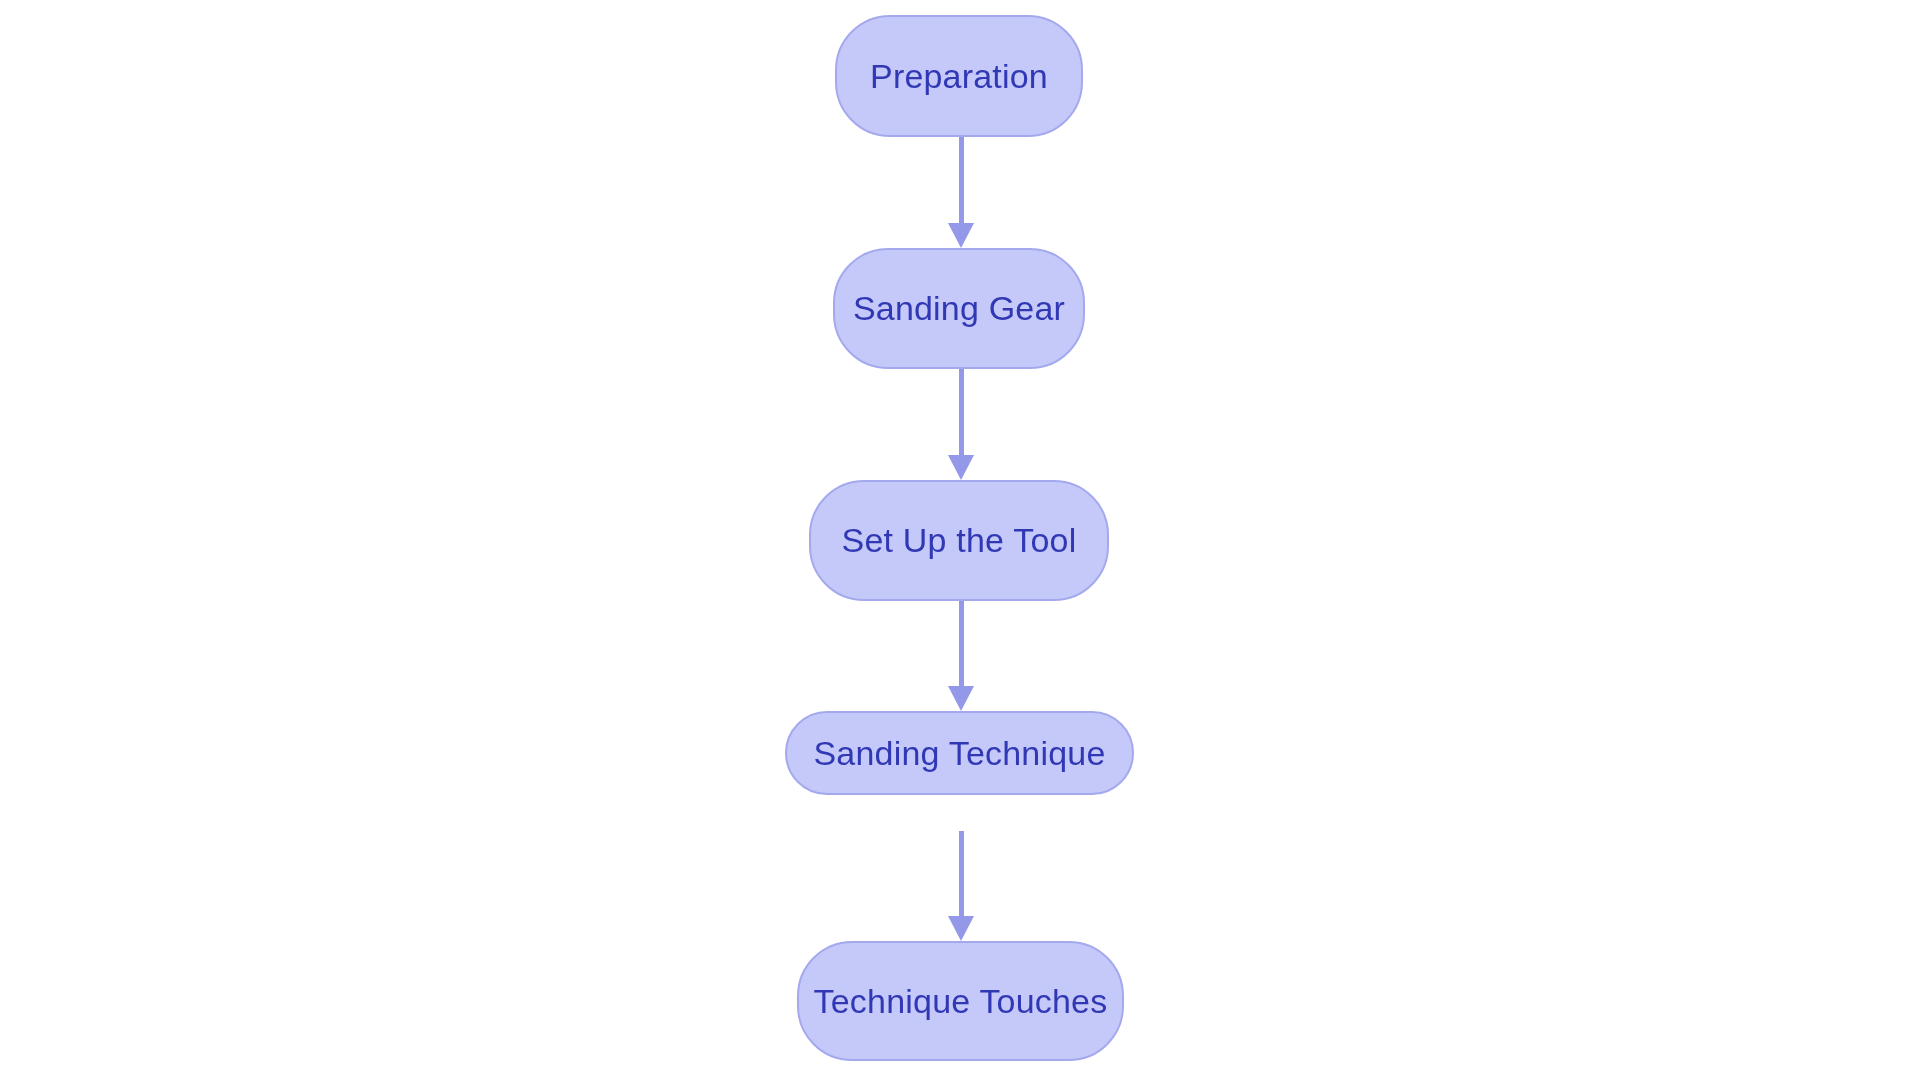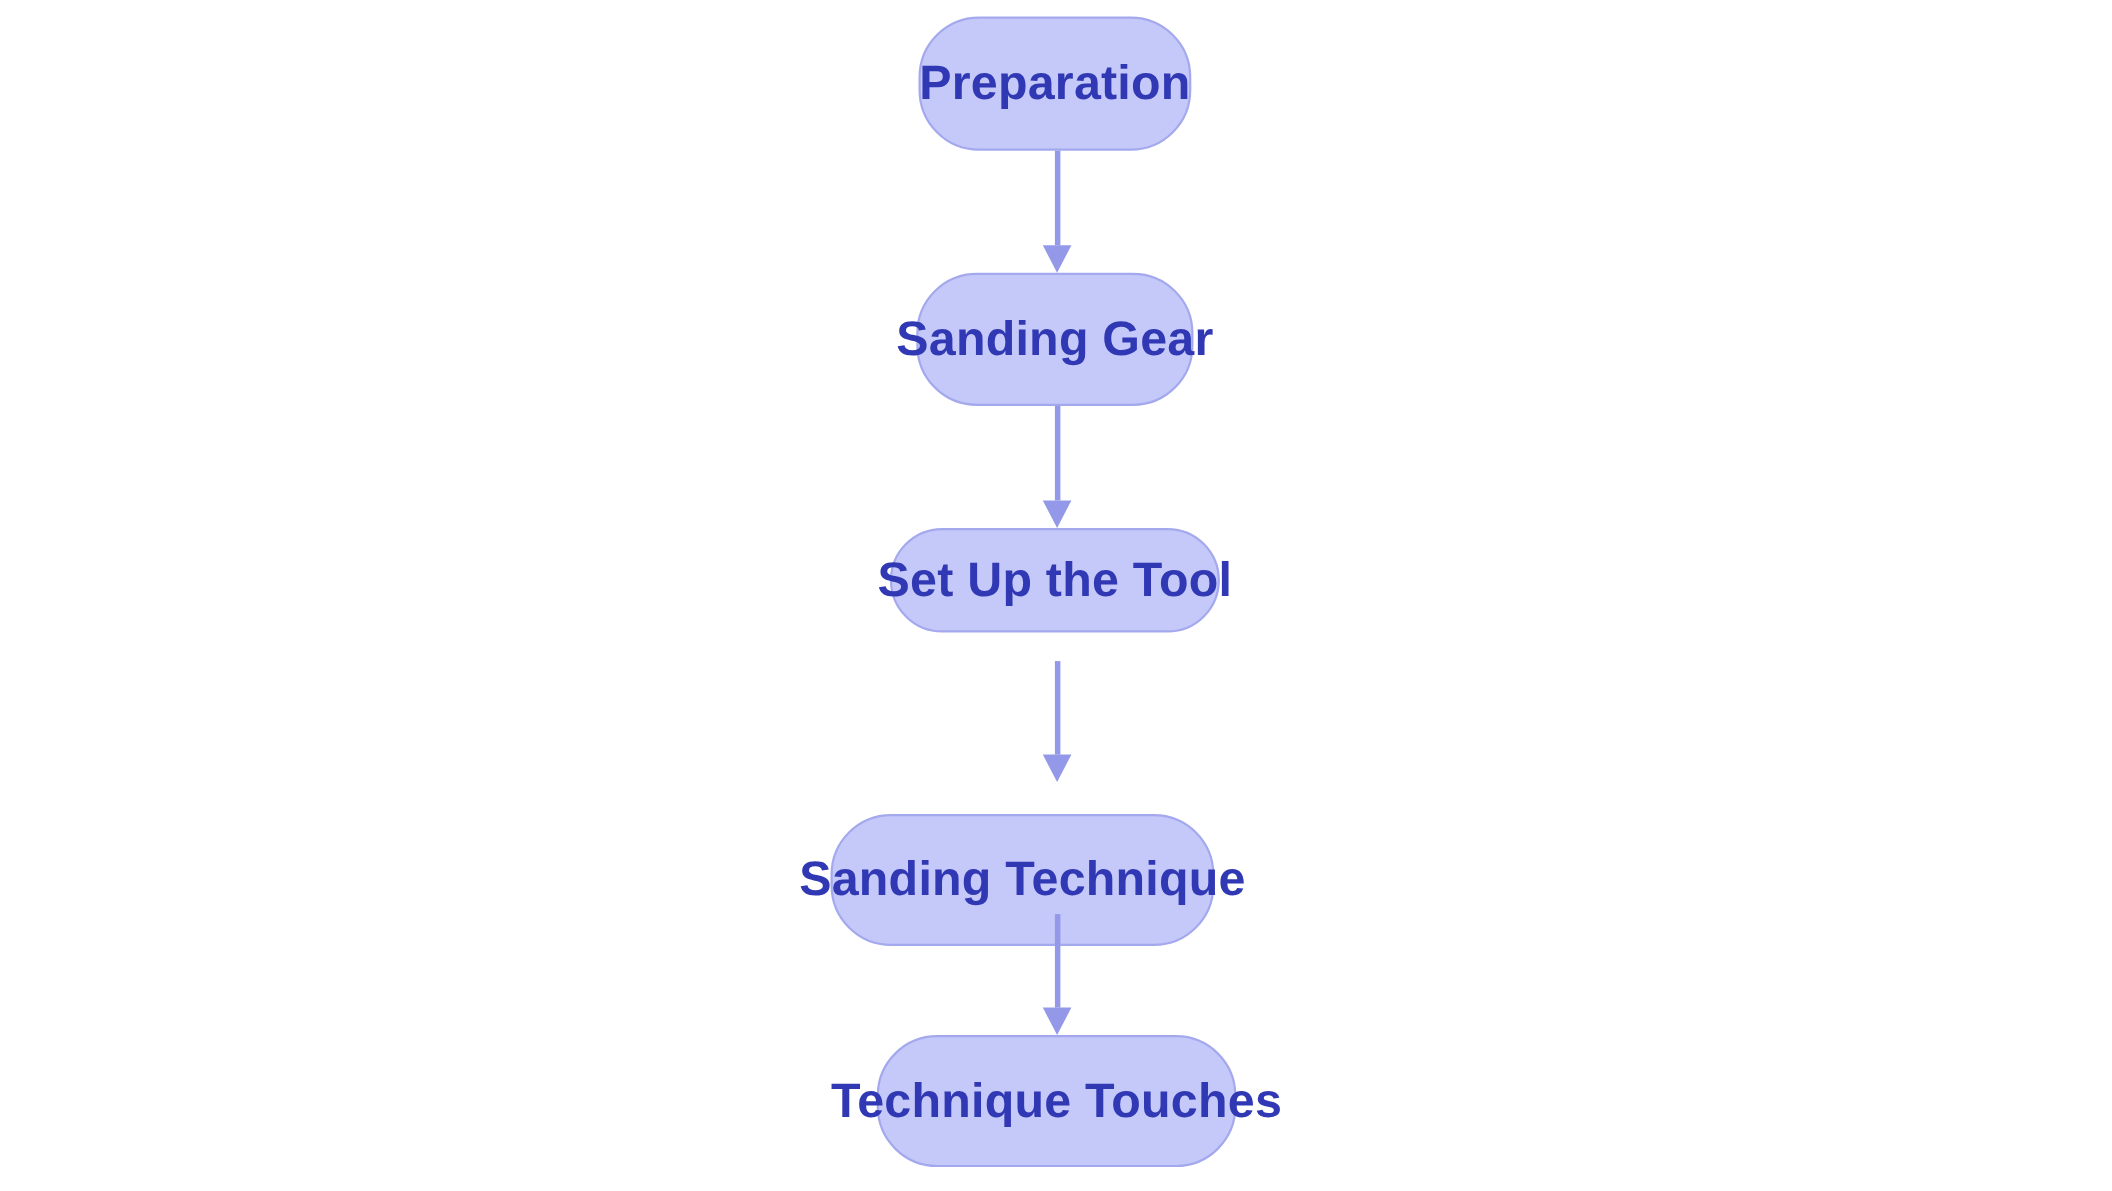--- a/index.html
+++ b/index.html
@@ -20,22 +20,22 @@
     box-sizing: border-box;
     background: var(--node-fill, #c5c9fa);
     border: 2.5px solid var(--node-border, #a4a9ee);
     border-radius: 55px;
     display: flex;
     align-items: center;
     justify-content: center;
   }
   .flow-node .node-label {
     color: var(--node-text, #3138b4);
-    font-size: 44px;
-    font-weight: 700;
+    font-size: 34px;
+    font-weight: 400;
     letter-spacing: 0.2px;
     white-space: nowrap;
   }
   .flow-arrow {
     position: absolute;
     width: 28px;
     display: flex;
     flex-direction: column;
     align-items: center;
   }
@@ -68,30 +68,30 @@
 
   <div class="flow-node" style="left:833px; top:248px; width:252px; height:121px;">
     <span class="node-label">Sanding Gear</span>
   </div>
 
   <div class="flow-arrow" style="left:947px; top:369px; height:111px;">
     <div class="arrow-line"></div>
     <div class="arrow-head"></div>
   </div>
 
-  <div class="flow-node" style="left:809px; top:480px; width:300px; height:95px;">
+  <div class="flow-node" style="left:809px; top:480px; width:300px; height:121px;">
     <span class="node-label">Set Up the Tool</span>
   </div>
 
   <div class="flow-arrow" style="left:947px; top:601px; height:110px;">
     <div class="arrow-line"></div>
     <div class="arrow-head"></div>
   </div>
 
-  <div class="flow-node" style="left:755px; top:711px; width:349px; height:120px;margin-top:29px;">
+  <div class="flow-node" style="left:785px; top:711px; width:349px; height:84px;">
     <span class="node-label">Sanding Technique</span>
   </div>
 
   <div class="flow-arrow" style="left:947px; top:831px; height:110px;">
     <div class="arrow-line"></div>
     <div class="arrow-head"></div>
   </div>
 
   <div class="flow-node" style="left:797px; top:941px; width:327px; height:120px;">
     <span class="node-label">Technique Touches</span>

